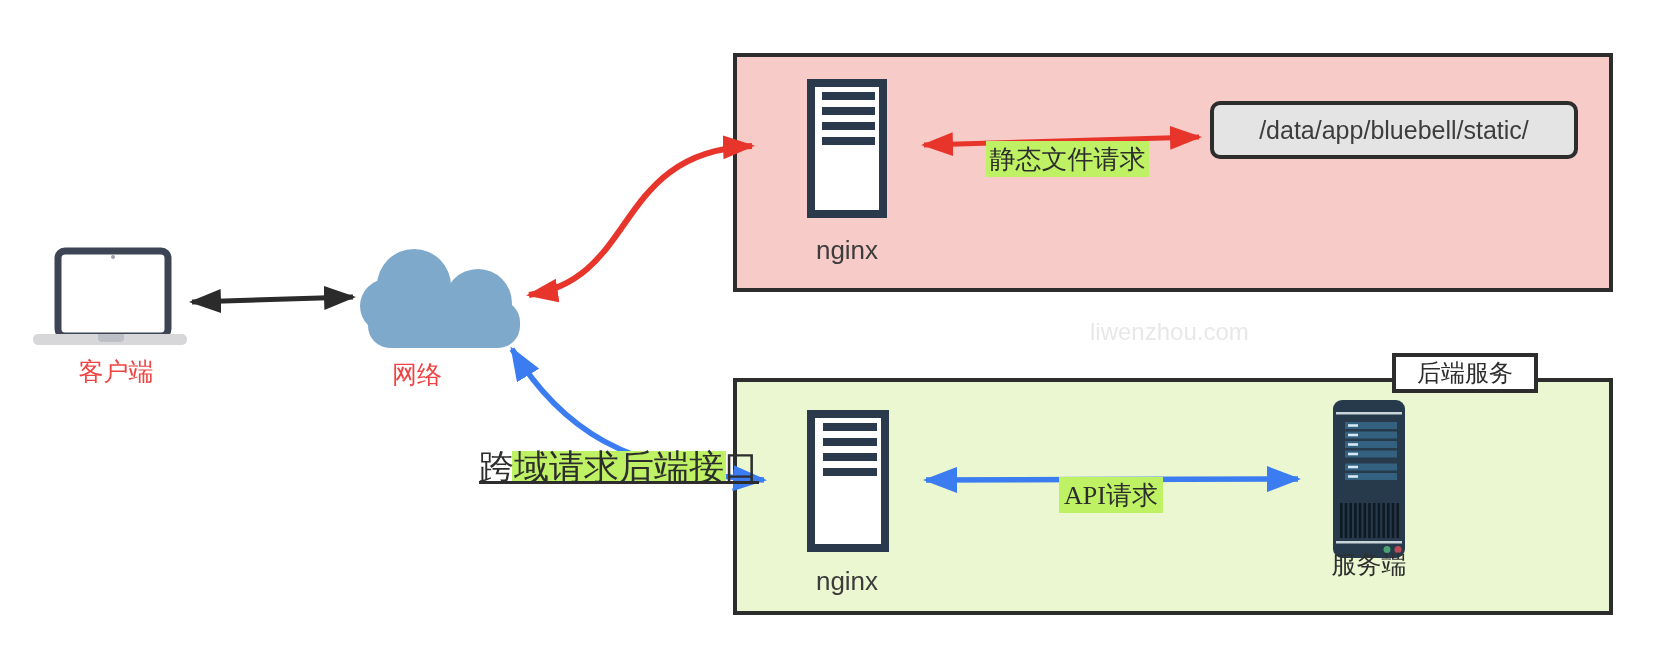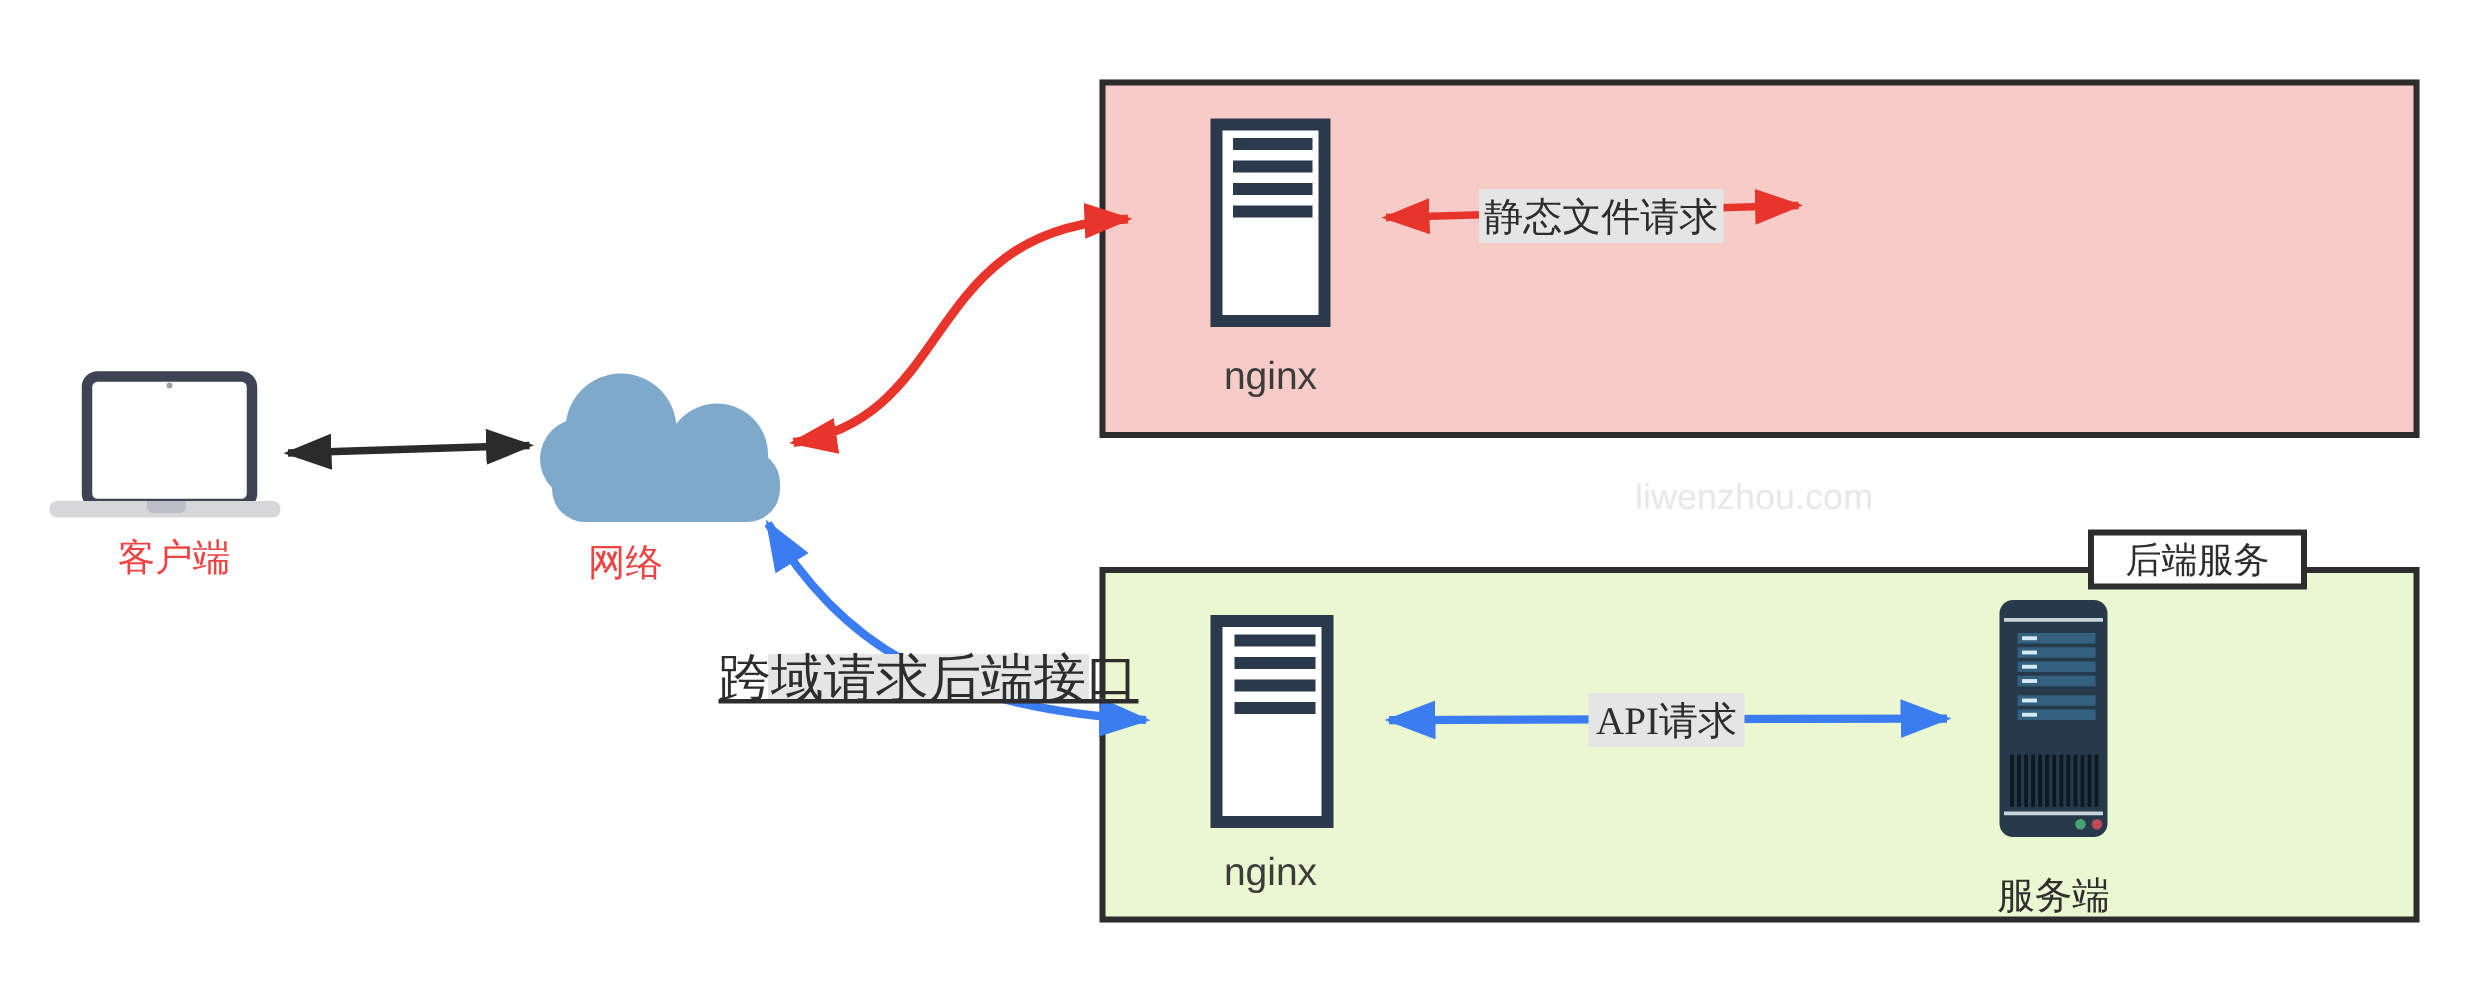--- a/index.html
+++ b/index.html
@@ -21,24 +21,24 @@
     position:absolute;left:1210px;top:101px;width:368px;height:58px;background:#e4e4e4;
     border:4px solid #2d2d2d;border-radius:10px;box-sizing:border-box;display:flex;
     align-items:center;justify-content:center;font-size:25px;color:#3d3d3d;z-index:3;
     white-space:nowrap;
   }
   .lbl{position:absolute;white-space:nowrap;color:#ef4444;z-index:2;}
   .lbl-client{left:60px;top:355px;width:112px;text-align:center;font-size:25px;}
   .lbl-network{left:392px;top:358px;width:100px;text-align:left;font-size:25px;}
   .lbl-nginx-fe{left:797px;top:235px;width:100px;text-align:center;font-size:26px;color:#3c3c3c;}
   .lbl-nginx-be{left:797px;top:566px;width:100px;text-align:center;font-size:26px;color:#3c3c3c;}
-  .lbl-server{left:1319px;top:580px;width:100px;text-align:center;font-size:25px;color:#2f2f2f;}
+  .lbl-server{left:1319px;top:548px;width:100px;text-align:center;font-size:25px;color:#2f2f2f;}
   .arrow-tag{
-    position:absolute;background:#e5e5e5;display:flex;align-items:center;justify-content:center;
-    font-size:26px;color:#2d2d2d;z-index:2;white-space:nowrap;
+    position:absolute;background:#bef264;display:flex;align-items:center;justify-content:center;
+    font-size:26px;color:#2d2d2d;z-index:2;white-space:nowrap;margin-top:15px;
   }
   .tag-static{left:986px;top:126px;width:163px;height:36px;}
   .tag-api{left:1059px;top:462px;width:104px;height:36px;font-family:Liberation Serif, serif;}
   .tag-cross{left:512px;top:436px;width:214px;height:32px;font-size:35px;text-decoration:underline;}
   .watermark{left:1090px;top:318px;font-size:24px;color:#e8e8e8;z-index:0;}
   svg.overlay{position:absolute;left:0;top:0;z-index:1;}
 </style>
 </head>
 <body>
 
@@ -129,20 +129,23 @@
       <rect x="1336" y="541" width="66" height="2.5" fill="#c9d4da"></rect>
       <circle cx="1387" cy="549.5" r="3.5" fill="#4aa173"></circle>
       <circle cx="1398" cy="549.5" r="3.5" fill="#bf4a57"></circle>
     </g>
   </svg>
 
   <div class="title-box title-backend">
     <span>后端服务</span>
   </div>
 
+  <div class="path-box">
+    <span>/data/app/bluebell/static/</span>
+  </div>
 
   <div class="lbl lbl-client">客户端</div>
   <div class="lbl lbl-network">网络</div>
   <div class="lbl lbl-nginx-fe">nginx</div>
   <div class="lbl lbl-nginx-be">nginx</div>
   <div class="lbl lbl-server">服务端</div>
 
   <div class="arrow-tag tag-static">静态文件请求</div>
   <div class="arrow-tag tag-api">API请求</div>
   <div class="arrow-tag tag-cross">跨域请求后端接口</div>

